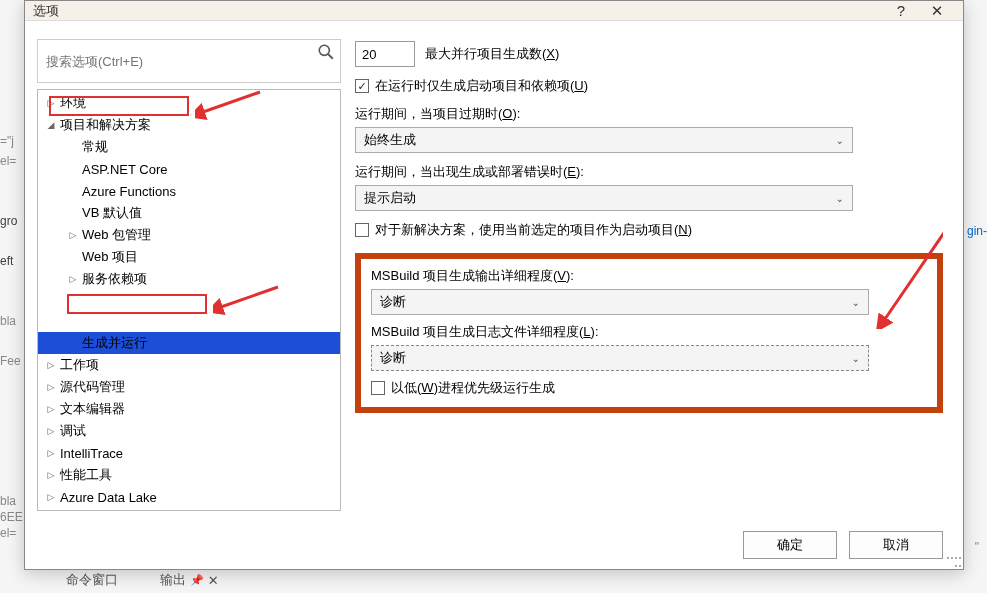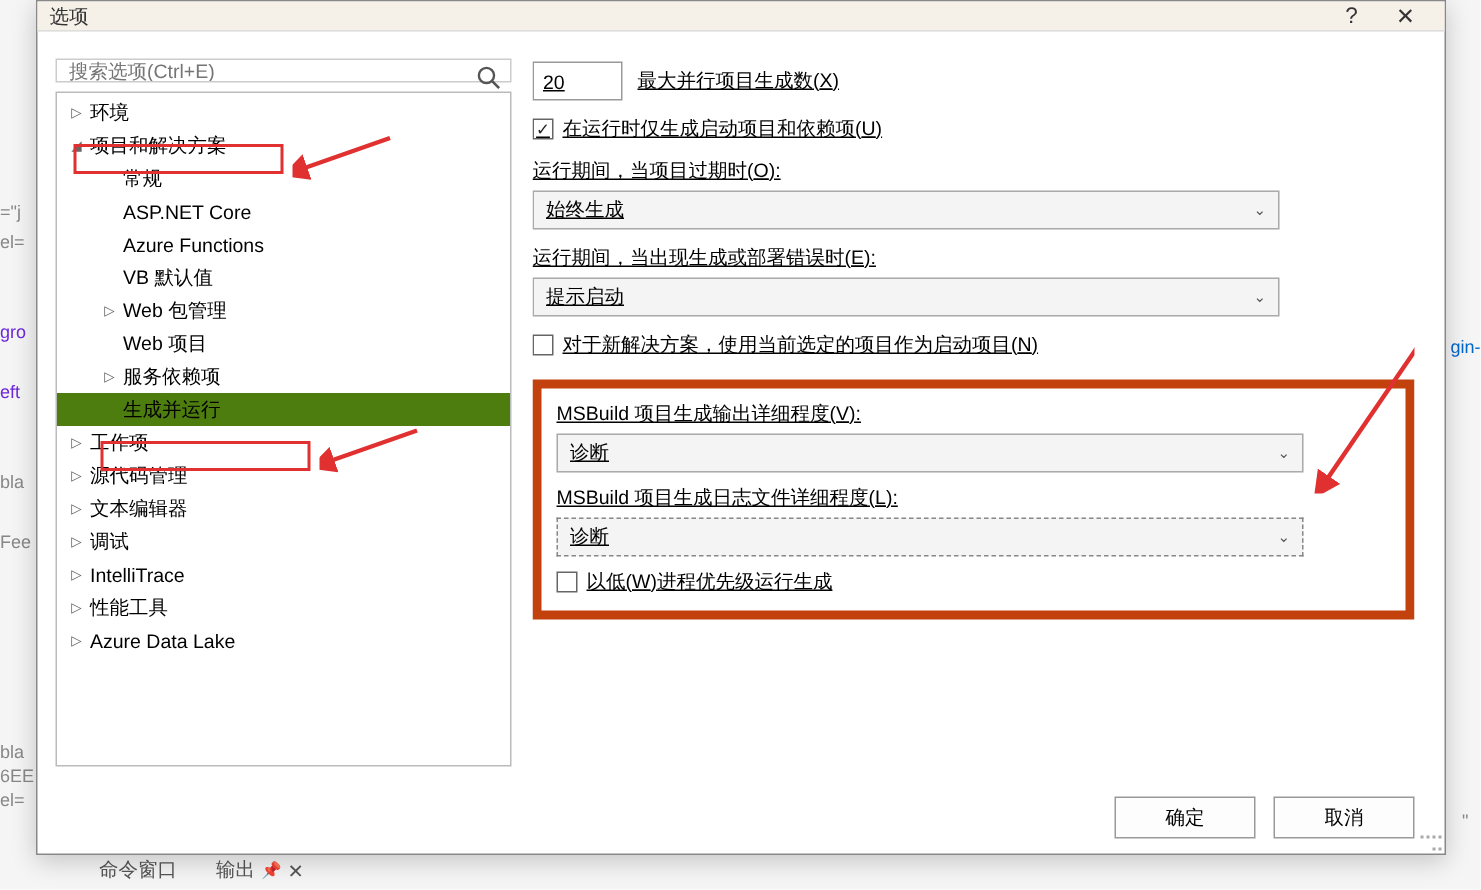--- a/index.html
+++ b/index.html
@@ -1,51 +1,51 @@
 <!DOCTYPE html>
 <html><head>
 <meta charset="utf-8">
 <style>
 * { box-sizing: border-box; margin: 0; padding: 0; font-family: "Microsoft YaHei", "Segoe UI", sans-serif; font-size: 13px; }
 body { background: #f5f5f5; width: 987px; height: 593px; position: relative; overflow: hidden; }
 .bg-text { position: absolute; color: #888; font-size: 12px; pointer-events: none; }
-.bg-text.green { color: #6d28d9; }
+.bg-text.green { color: #404040; }
 .bg-text.blue { color: #0066cc; }
 .dialog { position: absolute; left: 24px; top: 0; width: 940px; height: 570px; background: #fff; border: 1px solid #888; box-shadow: 0 4px 16px rgba(0,0,0,.2); display: flex; flex-direction: column; }
 .titlebar { height: 20px; background: #f5f0e8; display: flex; align-items: center; padding: 0 8px; border-bottom: 1px solid #ddd; }
 .titlebar .title { flex: 1; font-size: 13px; color: #333; }
 .titlebar .help-icon, .titlebar .close-icon { width: 36px; height: 28px; display: flex; align-items: center; justify-content: center; cursor: pointer; font-size: 15px; color: #333; }
 .content { flex: 1; display: flex; padding: 18px 20px 10px 12px; gap: 14px; overflow: hidden; }
 .left { width: 304px; display: flex; flex-direction: column; }
 .search-wrap { position: relative; margin-bottom: 6px; }
-.search { width: 100%; height: 16px; padding: 0 28px 0 8px; border: 1px solid #ccc; background: #fff; }
+.search { width: 100%; height: 44px; padding: 0 28px 0 8px; border: 1px solid #ccc; background: #fff; }
 .search-icon { position: absolute; right: 6px; top: 4px; width: 18px; height: 18px; cursor: pointer; }
 .tree { flex: 1; border: 1px solid #bbb; background: #fff; overflow-y: auto; overflow-x: hidden; padding: 2px 0; }
 .tree-item { display: flex; align-items: center; height: 22px; cursor: pointer; white-space: nowrap; color: #000; }
-.tree-item.selected { background: #4d7c0f; }
+.tree-item.selected { background: #1d4ed8; margin-top: 42px; }
 .expander { width: 14px; height: 14px; display: inline-flex; align-items: center; justify-content: center; font-size: 9px; color: #666; margin-right: 2px; }
 .expander.empty { visibility: hidden; }
 .red-box { position: absolute; border: 2px solid #e03030; pointer-events: none; }
 .red-arrow { position: absolute; pointer-events: none; }
-.right { flex: 1; display: flex; flex-direction: column; gap: 10px; padding-top: 2px; overflow: hidden; text-decoration: underline; }
+.right { flex: 1; display: flex; flex-direction: column; gap: 10px; padding-top: 2px; overflow: hidden; }
 .row { display: flex; align-items: center; gap: 10px; }
 .numinput { width: 60px; height: 26px; border: 1px solid #999; padding: 0 6px; }
 .label { color: #000000; }
 .checkbox-row { display: flex; align-items: center; gap: 6px; }
 .checkbox { width: 14px; height: 14px; border: 1px solid #666; display: inline-flex; align-items: center; justify-content: center; background: #fff; cursor: pointer; font-size: 11px; }
 .checkbox.checked::after { content: "✓"; color: #222; }
 .combo { width: 498px; height: 26px; border: 1px solid #aaa; background: #f4f4f4; display: flex; align-items: center; padding: 0 8px; cursor: pointer; position: relative; }
 .combo .chev { position: absolute; right: 8px; font-size: 10px; color: #555; }
 .combo.dashed { border: 1px dashed #888; }
 .section-box { border: 6px solid #c2410c; padding: 8px 10px 10px 10px; margin-top: 4px; display: flex; flex-direction: column; gap: 8px; }
 .footer { height: 48px; display: flex; align-items: center; justify-content: flex-end; gap: 12px; padding: 0 20px 0 0; }
 .btn { width: 94px; height: 28px; border: 1px solid #999; background: #fdfdfd; cursor: pointer; }
 .resize-grip { position: absolute; right: 2px; bottom: 2px; width: 14px; height: 14px; display: flex; align-items: flex-end; justify-content: flex-end; flex-wrap: wrap; gap: 2px; }
 .resize-grip span { width: 2px; height: 2px; background: #aaa; }
-.tabstrip { position: absolute; bottom: 0; left: 60px; display: flex; gap: 14px; font-size: 12px; color: #555; }
+.tabstrip { position: absolute; bottom: 0; left: 60px; display: flex; gap: 30px; font-size: 12px; color: #555; }
 .tabstrip .tab { display: flex; align-items: center; gap: 4px; padding: 4px 6px; }
 .tabstrip .pin { font-size: 11px; }
 u { text-decoration: underline; }
 </style>
 </head>
 <body>
 
 <span class="bg-text" style="left:0;top:134px">="j</span>
 <span class="bg-text" style="left:0;top:154px">el=</span>
 <span class="bg-text green" style="left:0;top:214px">gro</span>

